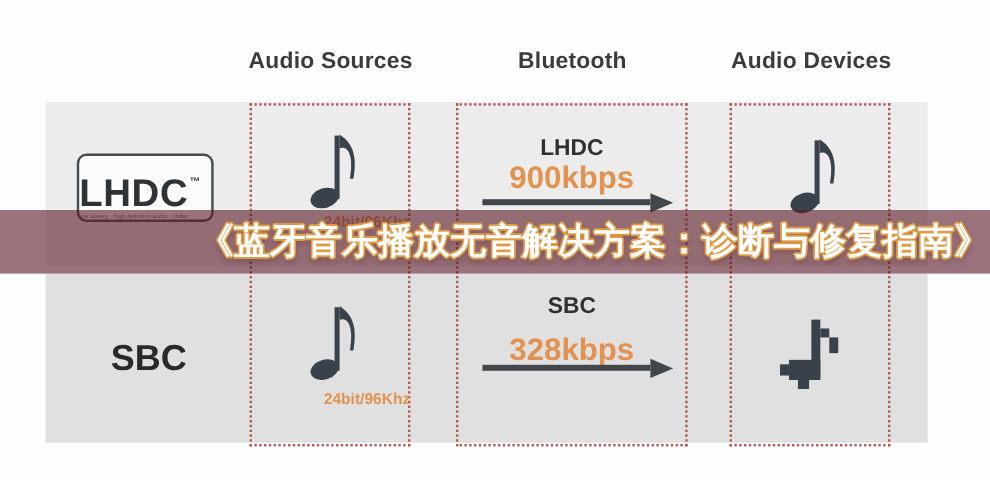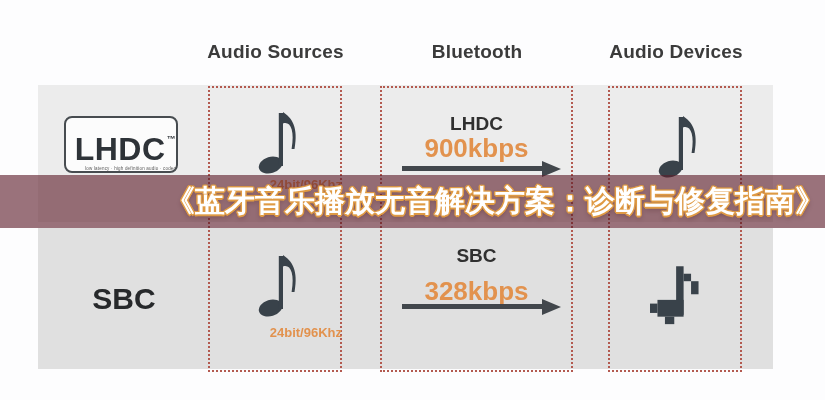--- a/index.html
+++ b/index.html
@@ -26,23 +26,23 @@
     letter-spacing:0.2px;
   }
   .panel{position:absolute;left:38px;width:735px;}
   .panel-top{top:85px;height:137px;background:var(--panel-top);}
   .panel-bottom{top:228px;height:141px;background:var(--panel-bottom);}
   .dashed{
     position:absolute;top:86px;height:286px;box-sizing:border-box;
     border:2px dotted var(--dotted-border);
   }
   .lhdc-logo{
-    position:absolute;left:64px;top:116px;width:114px;height:57px;
+    position:absolute;left:64px;top:128px;width:114px;height:57px;
     box-sizing:border-box;border:2px solid #474c50;border-radius:8px;
-    background:#fcfcfc;text-align:right;z-index:2;
+    background:#fcfcfc;text-align:left;z-index:2;
   }
   .lhdc-logo-text{
     margin-top:5px;font-size:32px;line-height:32px;font-weight:600;
     color:#2e3338;letter-spacing:0.5px;
   }
   .lhdc-logo-text sup{font-size:9px;font-weight:700;vertical-align:18px;margin-left:1px;}
   .lhdc-logo-tagline{
     margin-top:1px;font-size:4.5px;letter-spacing:0.2px;color:#5a5a5a;white-space:nowrap;
   }
   .codec-name{

